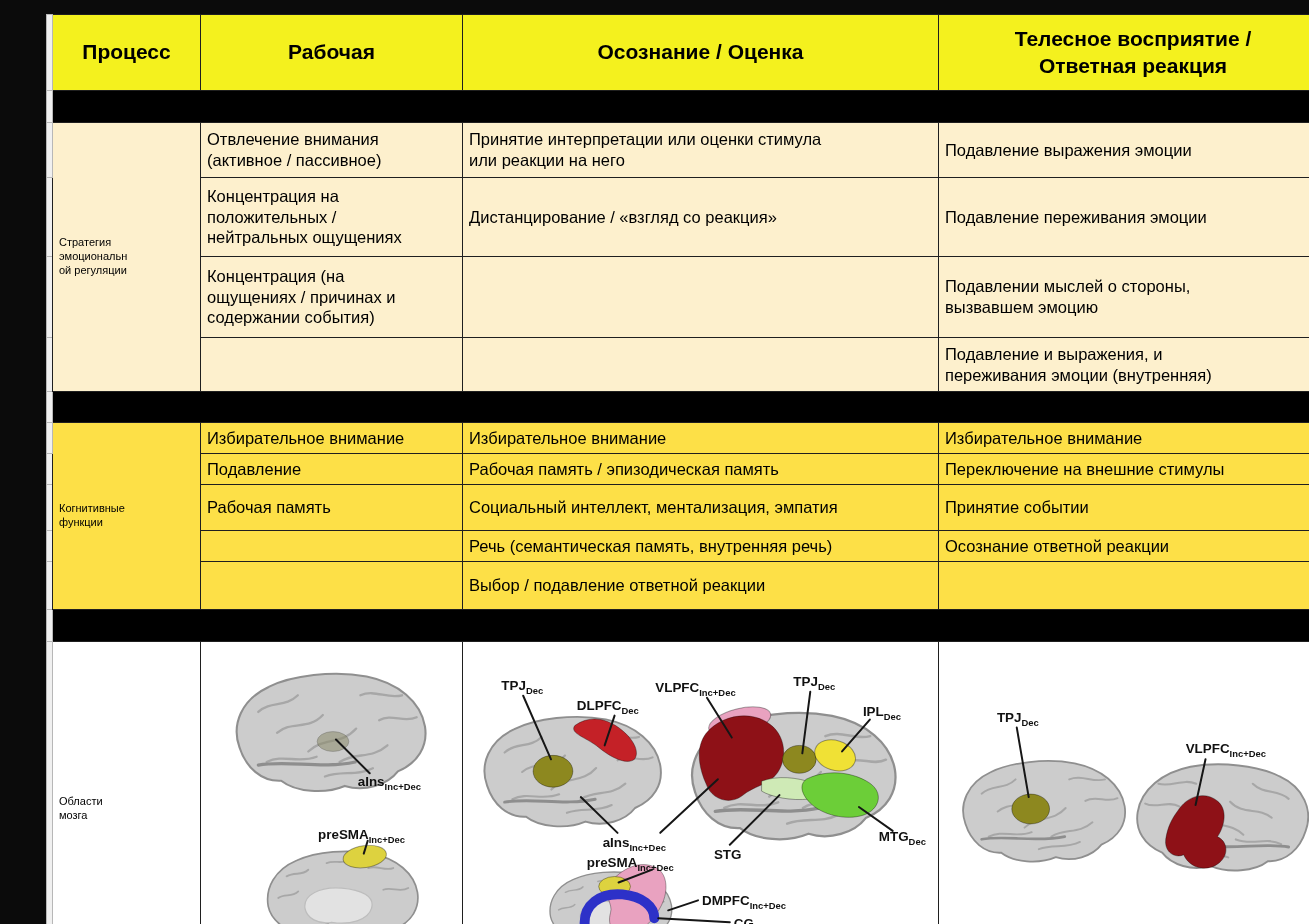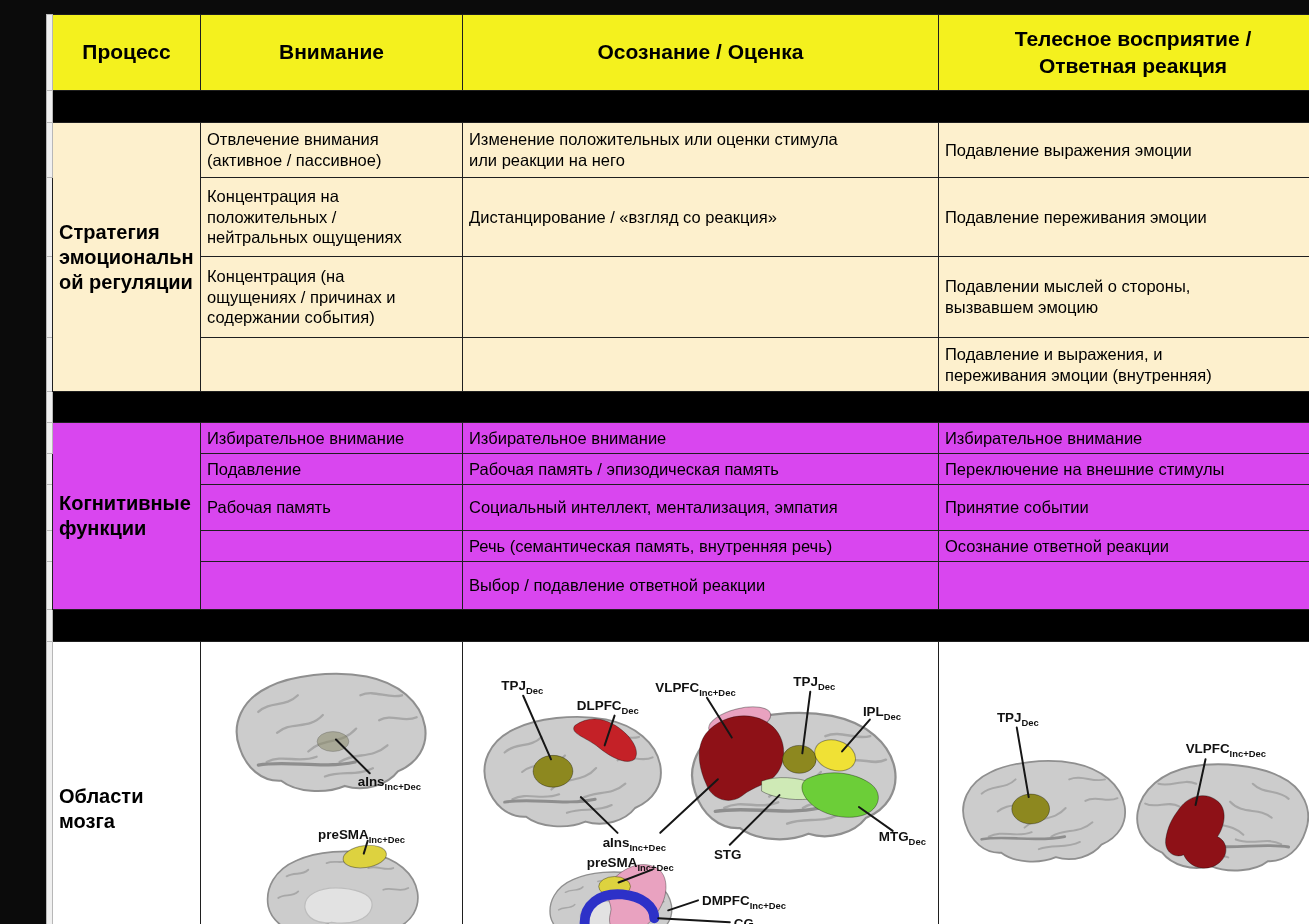--- a/index.html
+++ b/index.html
@@ -4,23 +4,23 @@
 <style>
   html,body{margin:0;padding:0;background:#0b0b0b;}
   body{width:1309px;height:924px;overflow:hidden;font-family:"Liberation Sans","DejaVu Sans",sans-serif;color:#000;}
   .frame{box-sizing:border-box;width:1309px;height:924px;padding:14px;background:#0b0b0b;margin-left:32px;}
   table.grid{border-collapse:collapse;table-layout:fixed;width:1281px;border:1px solid #dcdcdc;background:#fff;}
   td,th{box-sizing:border-box;border:1px solid #1f1f1f;padding:2px 6px;vertical-align:middle;white-space:pre-line;overflow:hidden;}
   td.gutter{background:#f0f0f0;border:1px solid #b7b7b7;padding:0;}
   th.hdr{background:#f4f11e;font-size:21px;font-weight:bold;text-align:center;line-height:1.25;}
   tr.sep td.sepcell{background:#000;border-left:1px solid #000;border-right:1px solid #1f1f1f;padding:0;}
   .s1 td.cellbg{background:#fdf0cd;}
-  .s2 td.cellbg{background:#d946ef;}
+  .s2 td.cellbg{background:#fde047;}
   .s3 td.cellbg{background:#ffffff;}
-  td.labelcell{font-weight:bold;font-size:20px;line-height:1.25;}
+  td.labelcell{font-weight:normal;font-size:11px;line-height:1.25;}
   td.body-cell{font-size:16.5px;line-height:1.26;}
   td.braincell{padding:0;vertical-align:top;}
   td.braincell svg{display:block;}
   
   .cortex{fill:#cccccc;stroke:#8f8f8f;stroke-width:2;}
   .sulci{fill:none;stroke:#a7a7a7;stroke-width:2.2;stroke-linecap:round;}
   .sulci2{fill:none;stroke:#8e8e8e;stroke-width:3;stroke-linecap:round;}
   .cc{fill:#e2e2e2;stroke:#bdbdbd;stroke-width:1.5;}
   .leader{stroke:#161616;stroke-width:2;fill:none;stroke-linecap:round;}
   .patch{stroke:rgba(0,0,0,0.35);stroke-width:1;}
@@ -65,39 +65,39 @@
         <col style="width:148px">
         <col style="width:262px">
         <col style="width:476px">
         <col style="width:389px">
   </colgroup>
 
   <tbody>
         <tr style="height:76px">
     <td class="gutter"></td>
     <th class="hdr">Процесс</th>
-    <th class="hdr">Внимание</th>
+    <th class="hdr">Рабочая</th>
     <th class="hdr">Осознание / Оценка</th>
     <th class="hdr">Телесное восприятие /
 Ответная реакция</th>
   </tr>
 
   <tr class="sep" style="height:32px">
     <td class="gutter"></td>
     <td class="sepcell" colspan="4"></td>
   </tr>
 
   <tr class="s1" style="height:55px">
     <td class="gutter"></td>
     <td class="cellbg labelcell" rowspan="4">Стратегия
 эмоциональн
 ой регуляции</td>
     <td class="cellbg body-cell">Отвлечение внимания
 (активное / пассивное)</td>
-    <td class="cellbg body-cell">Изменение положительных или оценки стимула
+    <td class="cellbg body-cell">Принятие интерпретации или оценки стимула
 или реакции на него</td>
     <td class="cellbg body-cell">Подавление выражения эмоции</td>
   </tr>
   <tr class="s1" style="height:79px">
     <td class="gutter"></td>
     <td class="cellbg body-cell">Концентрация на
 положительных /
 нейтральных ощущениях</td>
     <td class="cellbg body-cell">Дистанцирование / «взгляд со реакция»</td>
     <td class="cellbg body-cell">Подавление переживания эмоции</td>

